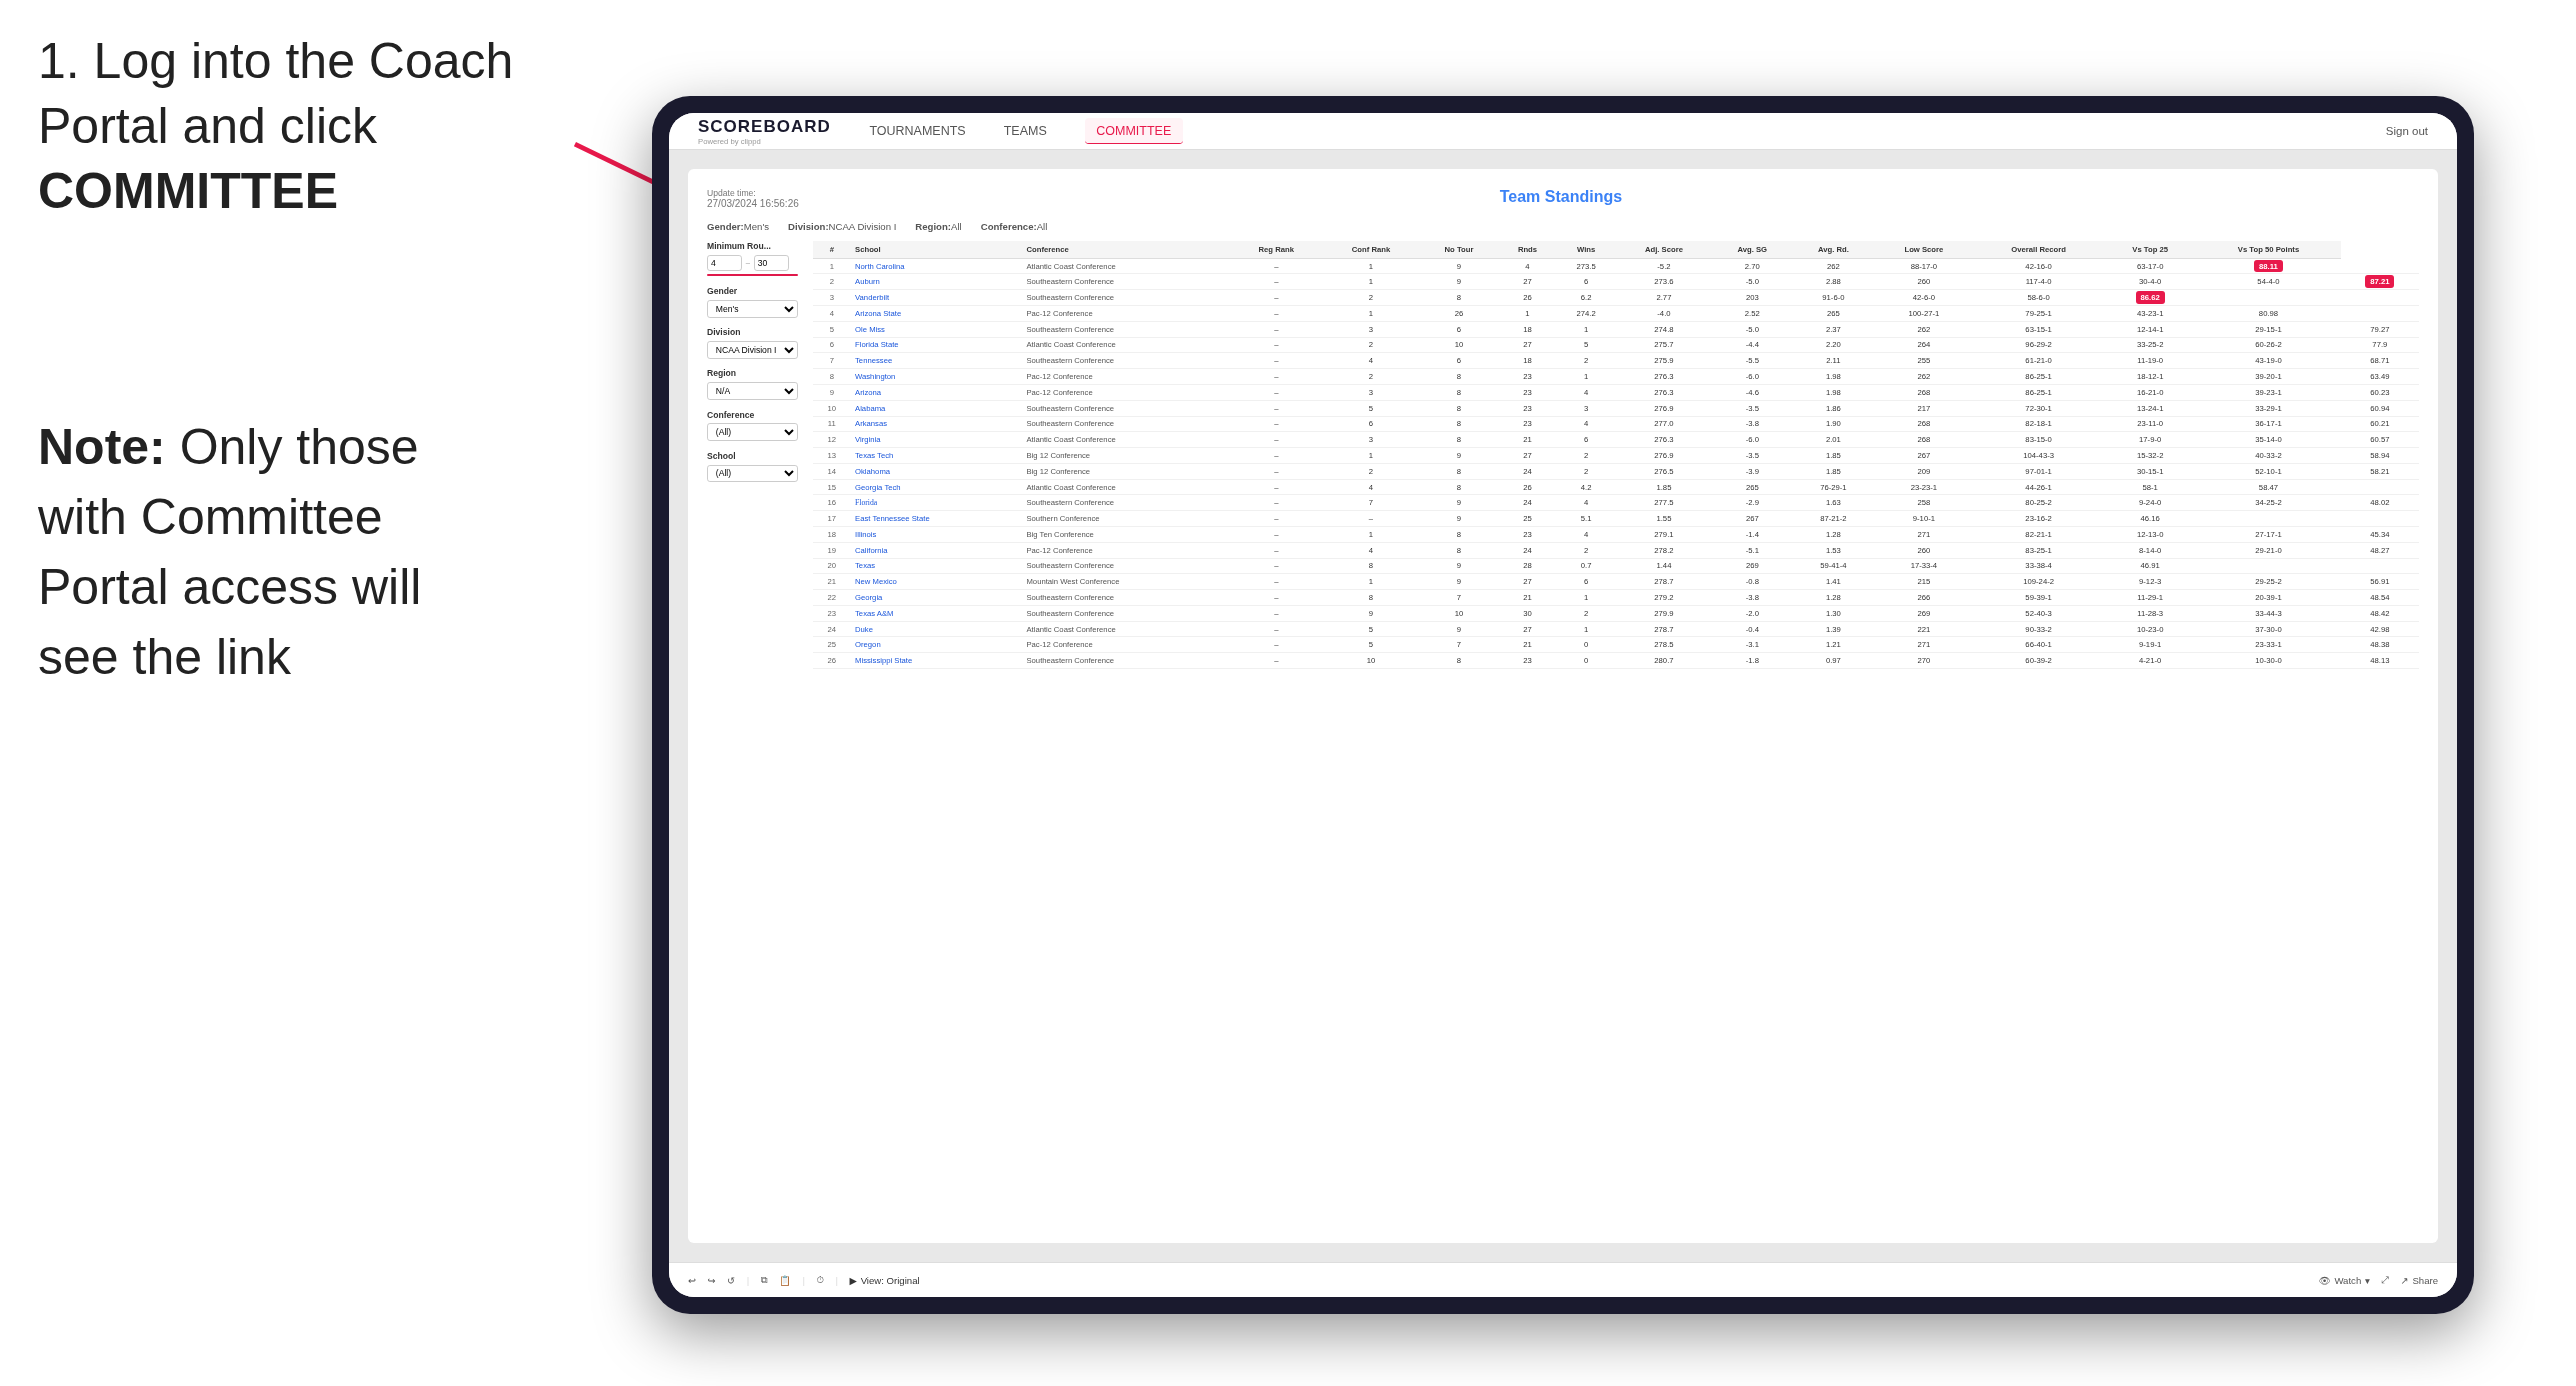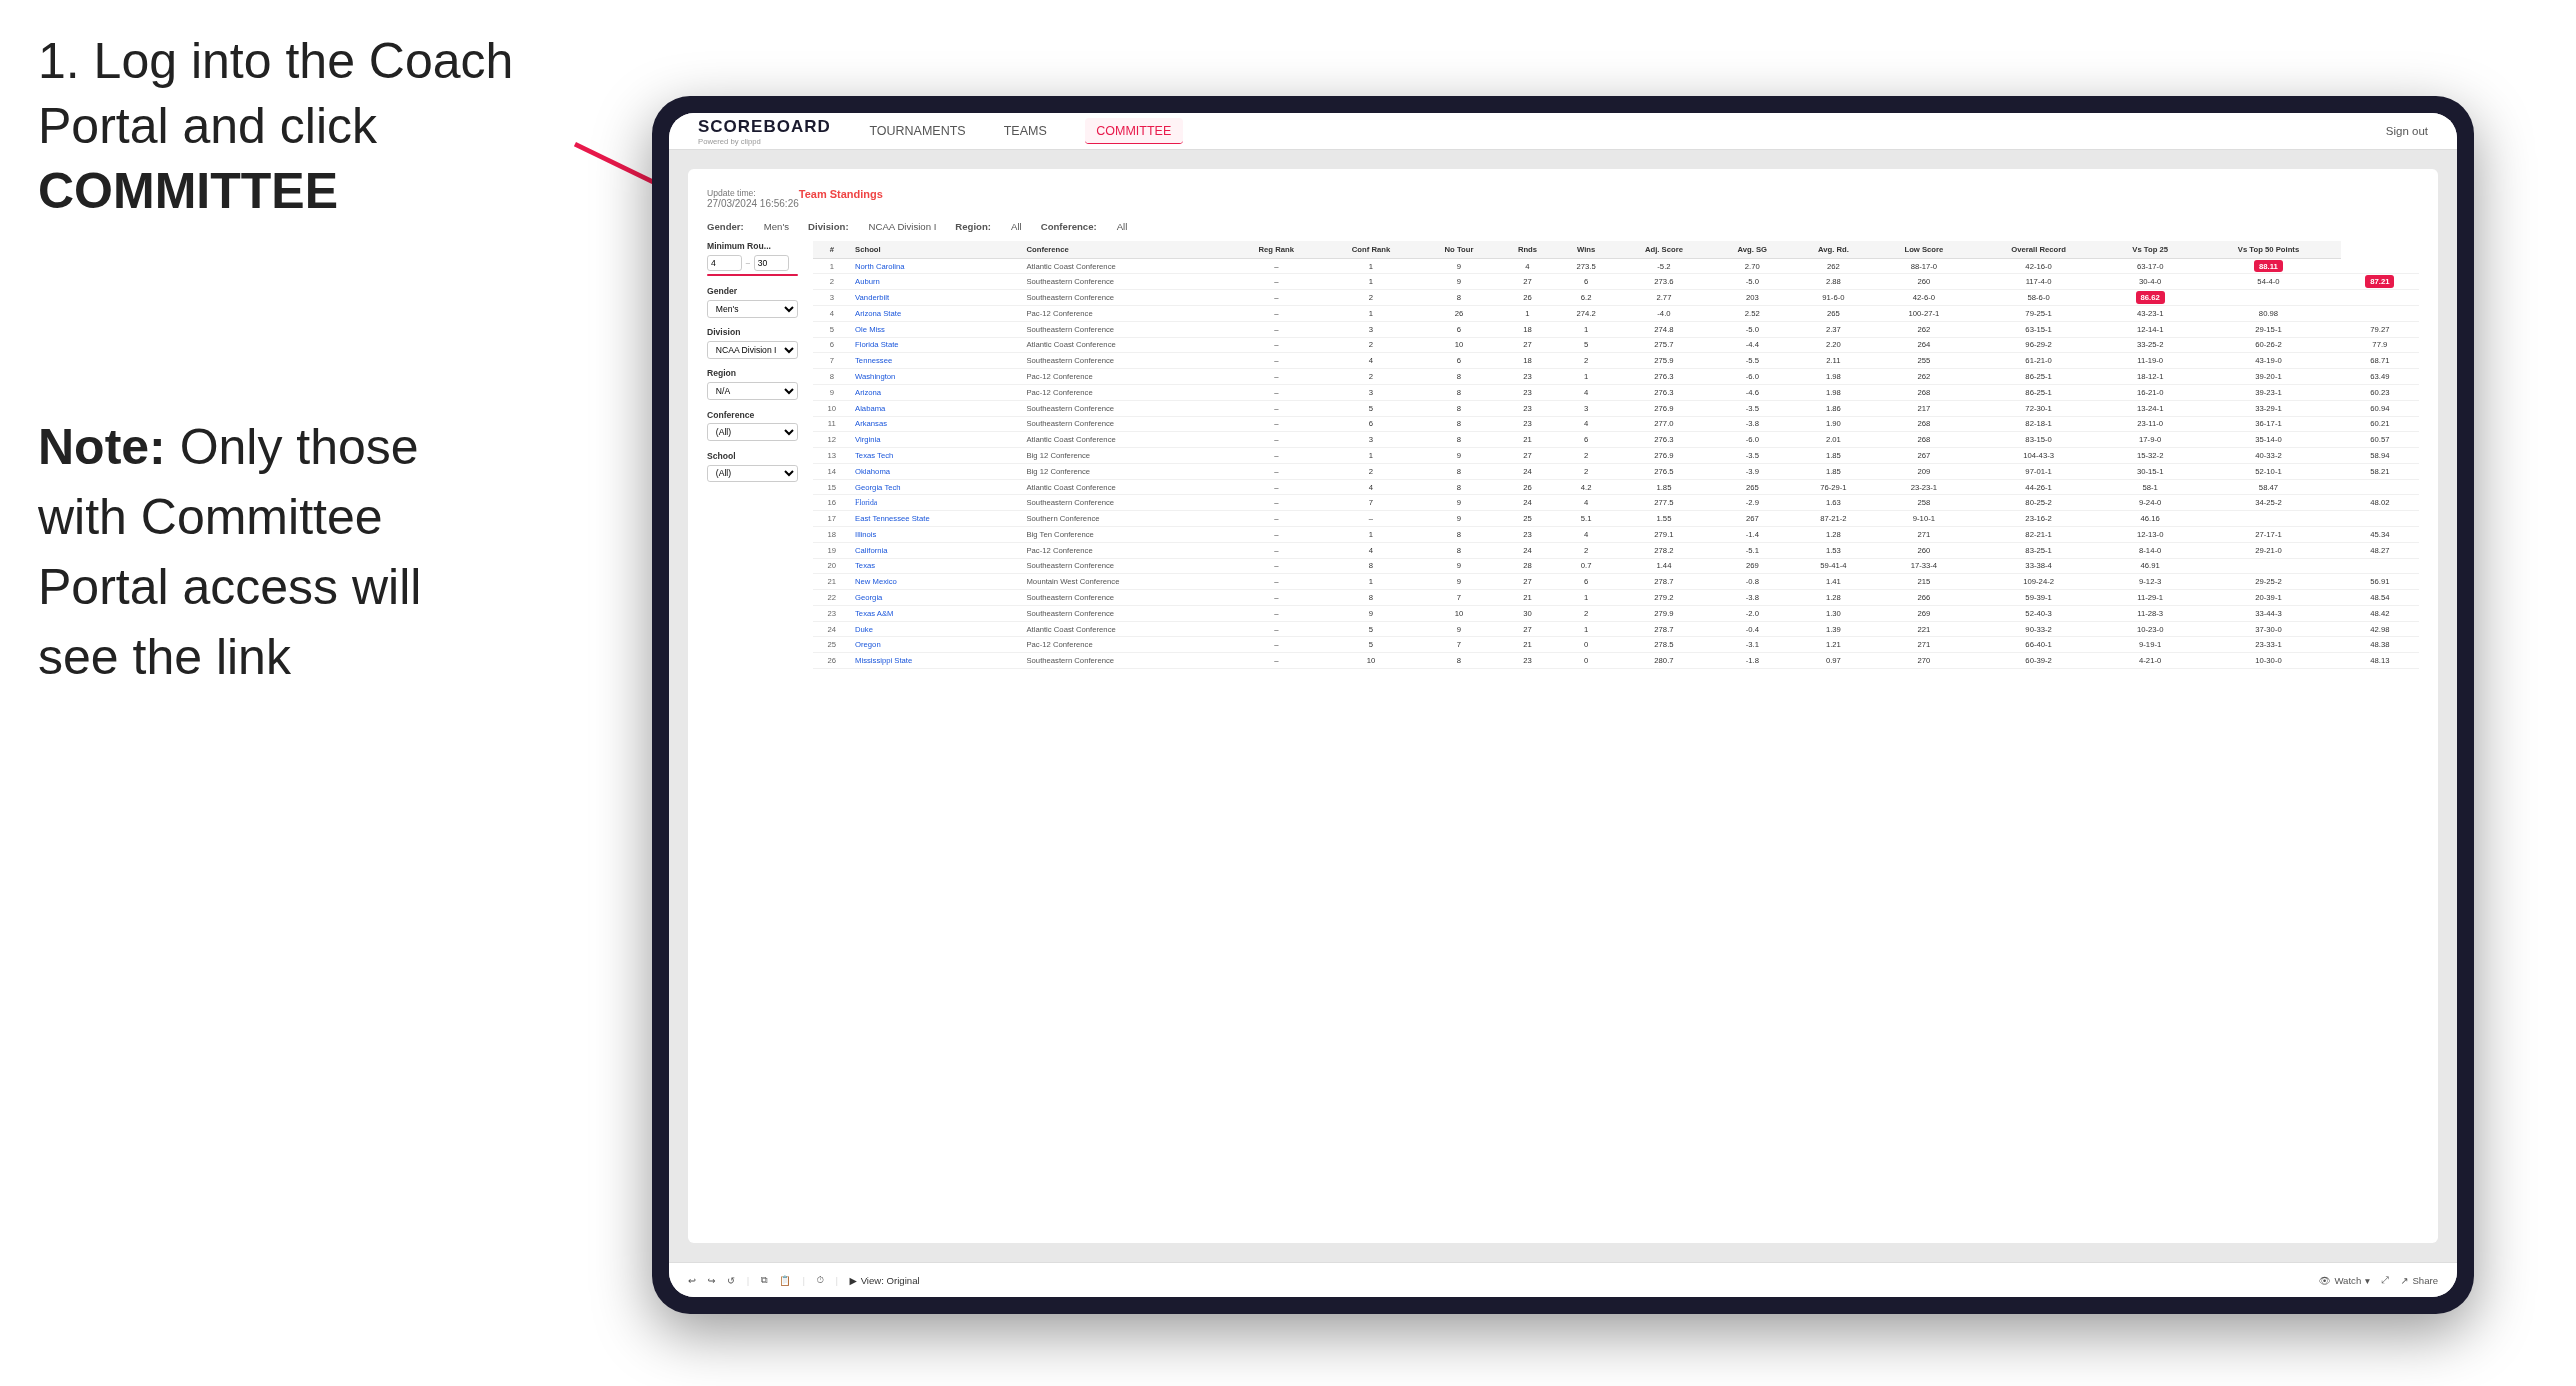--- a/index.html
+++ b/index.html
@@ -184,40 +184,41 @@
     }
 
     .card-header {
       display: flex;
       justify-content: space-between;
       align-items: flex-start;
       margin-bottom: 11.5px;
     }
 
     .card-title {
-      font-size: 11px;
+      font-size: 16px;
       font-weight: 600;
-      color: #ef4444;
+      color: #3b82f6;
+      text-align: center;
       flex: 1;
     }
 
     
     .filters-row {
       display: flex;
       gap: 19px;
       margin-bottom: 9.6px;
       font-size: 9.6px;
       color: #555;
       align-items: center;
     }
 
     .filter-item {
       display: flex;
       align-items: flex-start;
-      gap: 20px;
+      gap: 0;
     }
 
     .filter-label {
       font-weight: 600;
     }
 
     
     .content-body {
       display: flex;
       gap: 15.3px;

